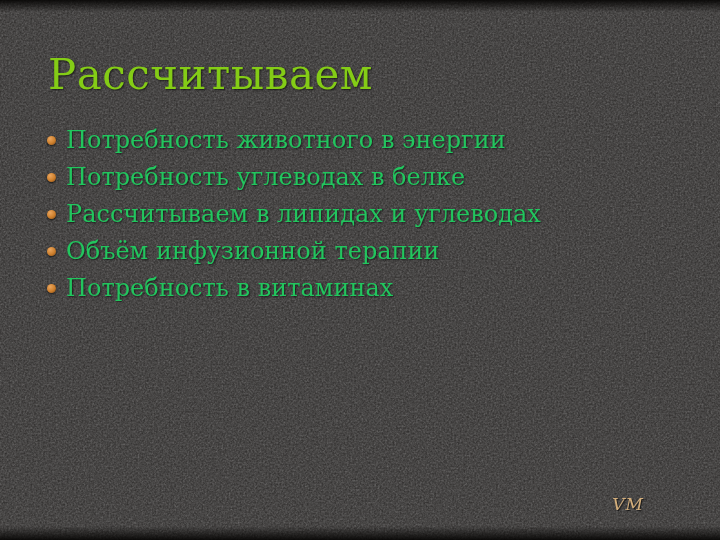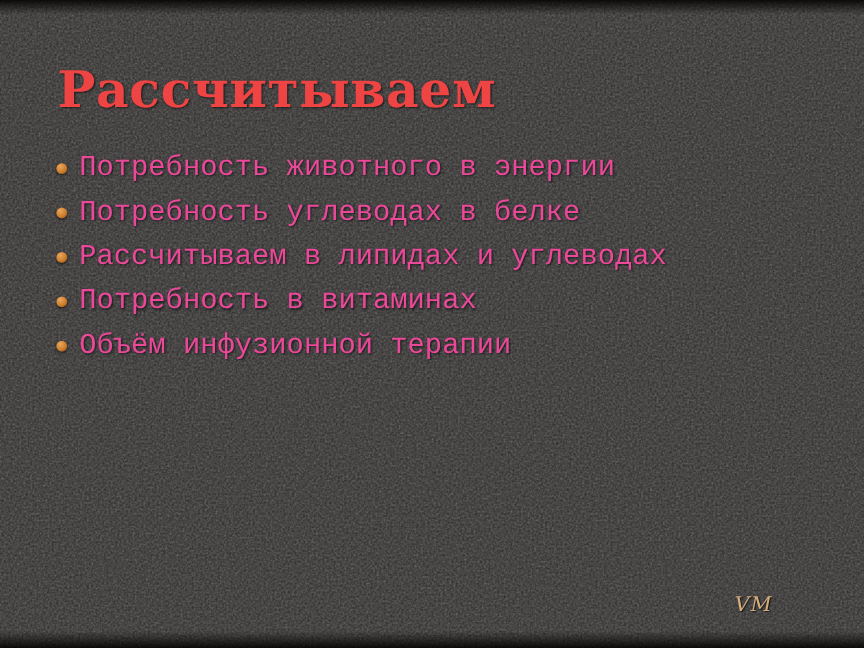--- a/index.html
+++ b/index.html
@@ -40,44 +40,43 @@
       height: 14px;
       background: linear-gradient(to top, rgba(5,4,3,0.9), rgba(5,4,3,0));
       pointer-events: none;
     }
     .title {
       position: absolute;
       left: 48px;
       top: 50px;
       margin: 0;
       font-size: 42px;
-      font-weight: 700;
+      font-weight: 400;
       letter-spacing: 0.5px;
-      color: #ef4444;
+      color: #84cc16;
       text-shadow: 1px 1px 2px rgba(0,0,0,0.6);
       white-space: nowrap;
     }
     .bullets {
       position: absolute;
       left: 49px;
       top: 128px;
       margin: 0;
       padding: 0;
       list-style: none;
     }
     .bullets li {
       position: relative;
       padding-left: 17px;
       margin-bottom: 12px;
       font-size: 24px;
       line-height: 25px;
-      color: #ec4899;
+      color: #22c55e;
       text-shadow: 1px 1px 2px rgba(0,0,0,0.6);
       white-space: nowrap;
-      font-family: Liberation Mono, monospace;
     }
     .dot {
       position: absolute;
       left: -2px;
       top: 8px;
       width: 9px;
       height: 9px;
       border-radius: 50%;
       background: radial-gradient(circle at 35% 30%, #eba65e 0%, #cd7f2c 55%, #7c4514 100%);
       box-shadow: 0 1px 2px rgba(0,0,0,0.7);
@@ -119,23 +118,23 @@
     <li>
       <span class="dot"></span>
       <span>Потребность углеводах в белке</span>
     </li>
     <li>
       <span class="dot"></span>
       <span>Рассчитываем в липидах и углеводах</span>
     </li>
     <li>
       <span class="dot"></span>
-      <span>Потребность в витаминах</span>
+      <span>Объём инфузионной терапии</span>
     </li>
     <li>
       <span class="dot"></span>
-      <span>Объём инфузионной терапии</span>
+      <span>Потребность в витаминах</span>
     </li>
   </ul>
 
   <div class="watermark">VM</div>
 
 </div>
 
 </body></html>

